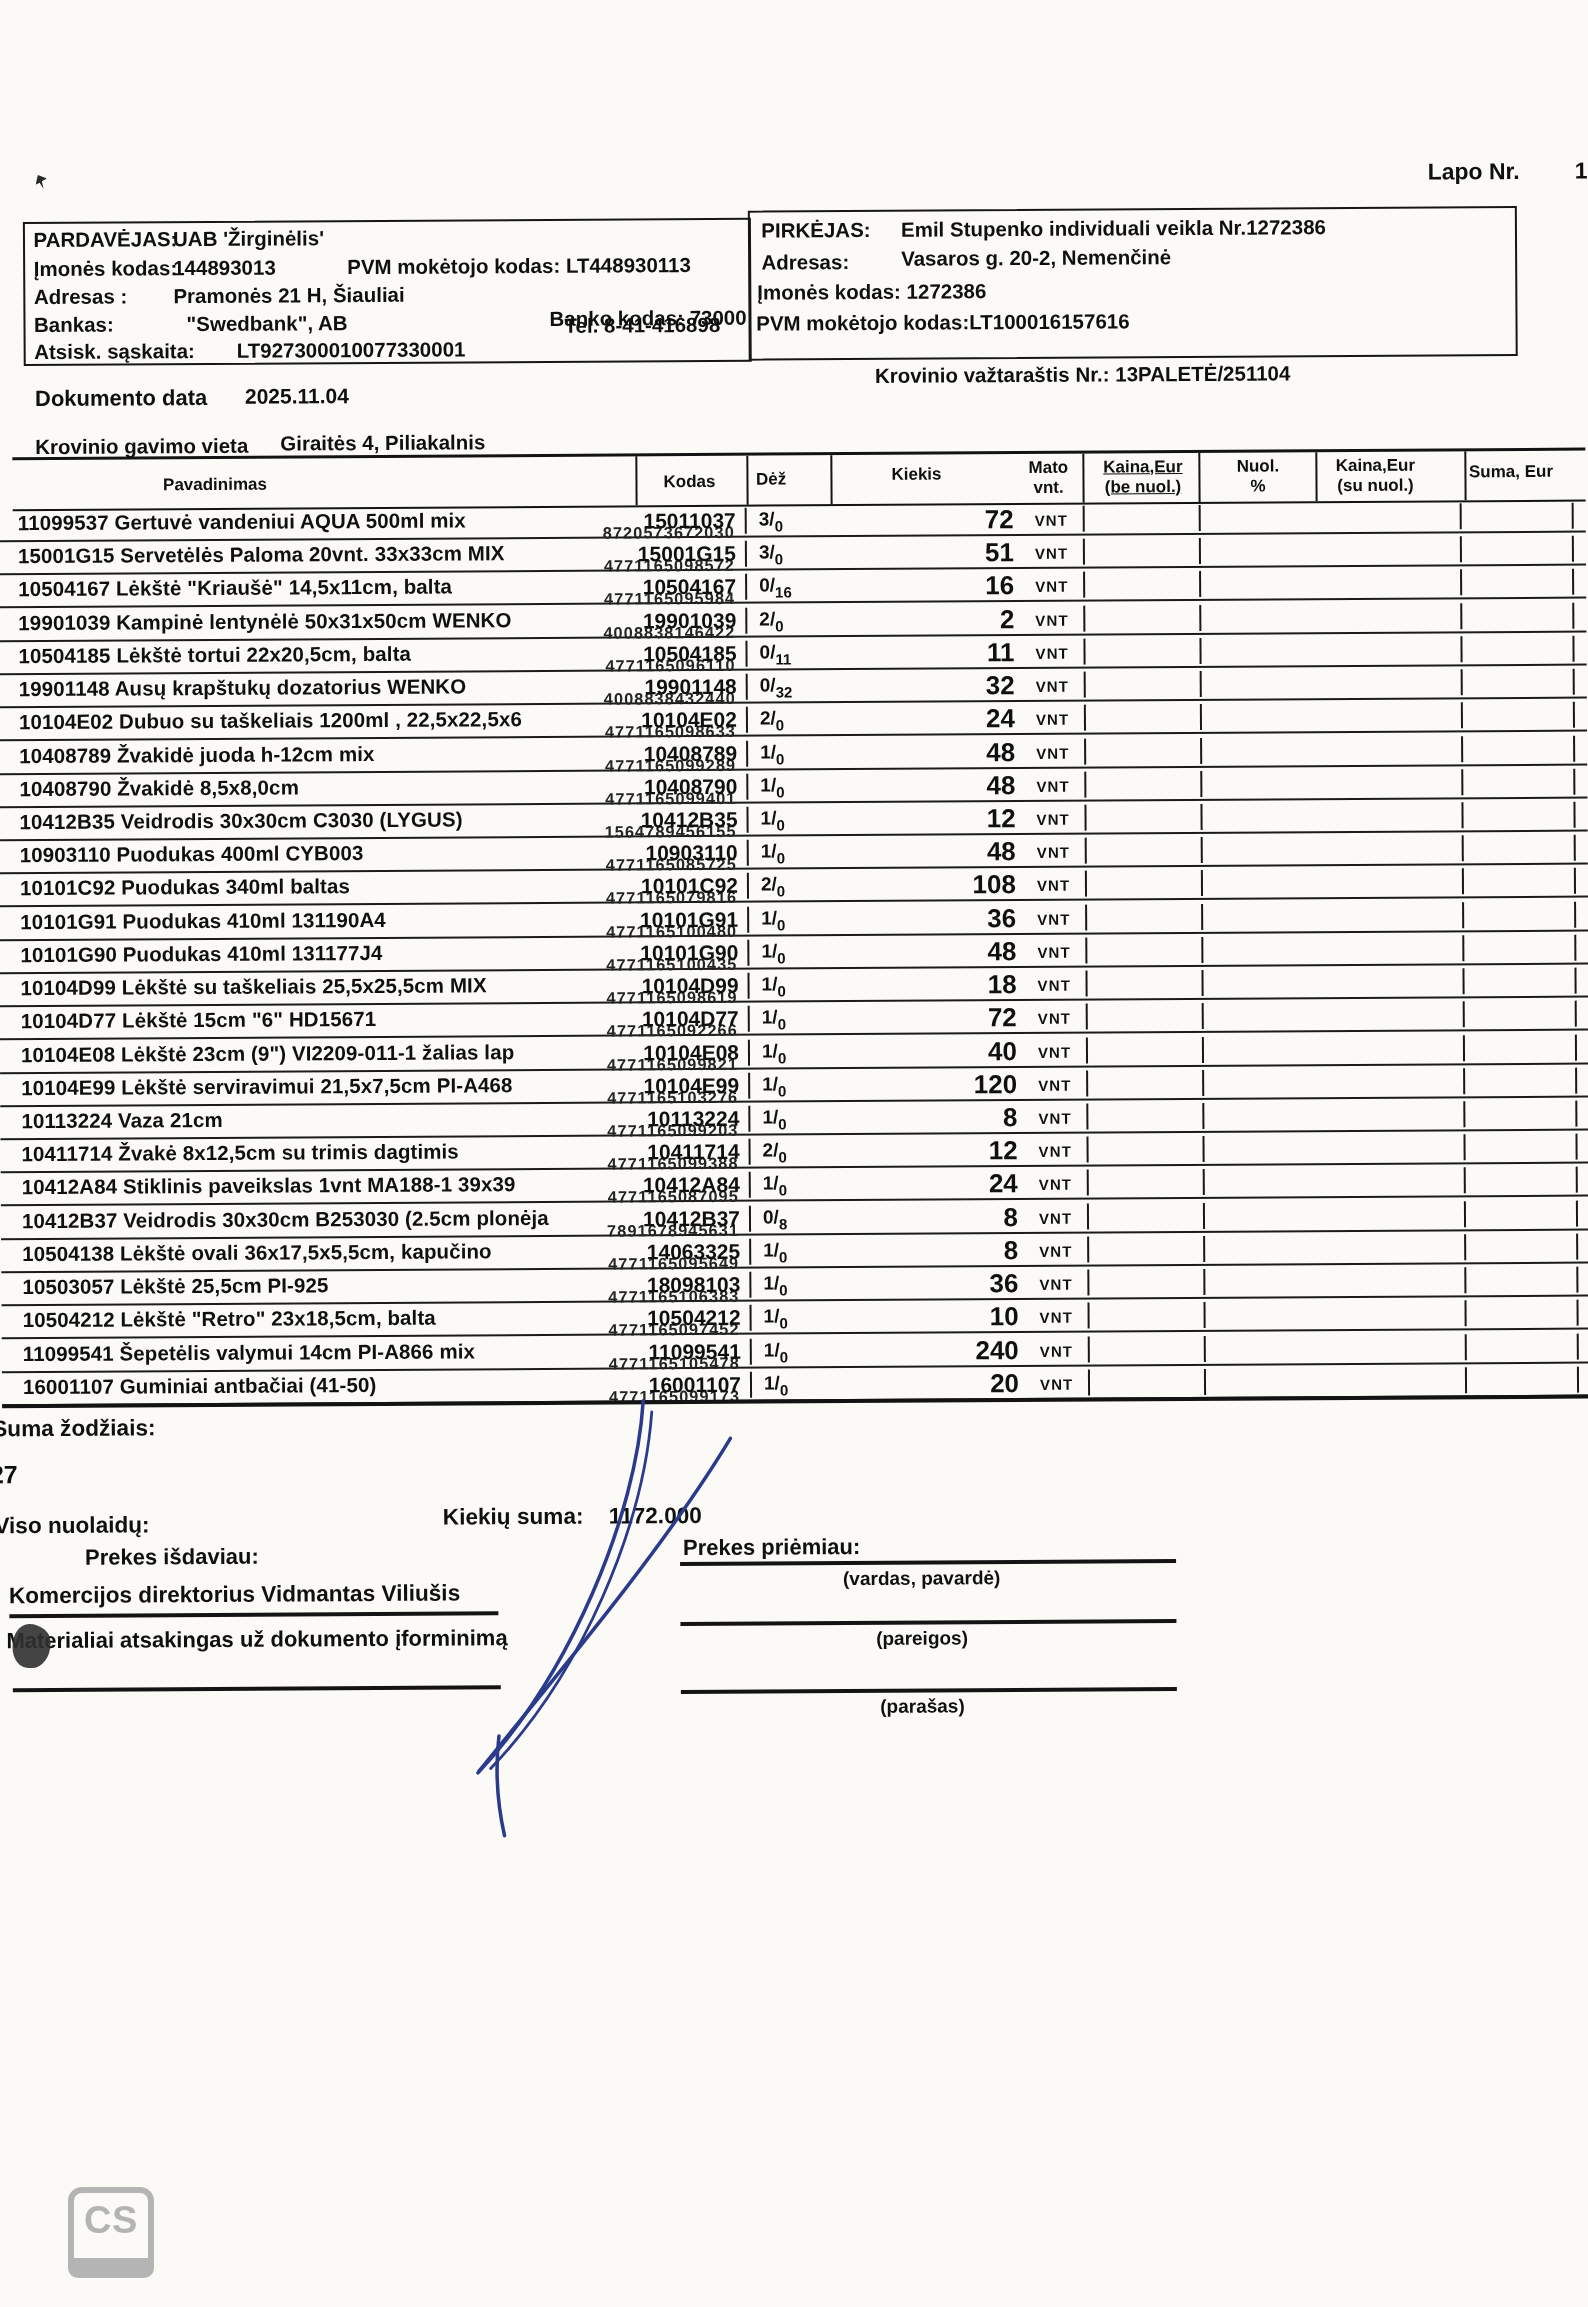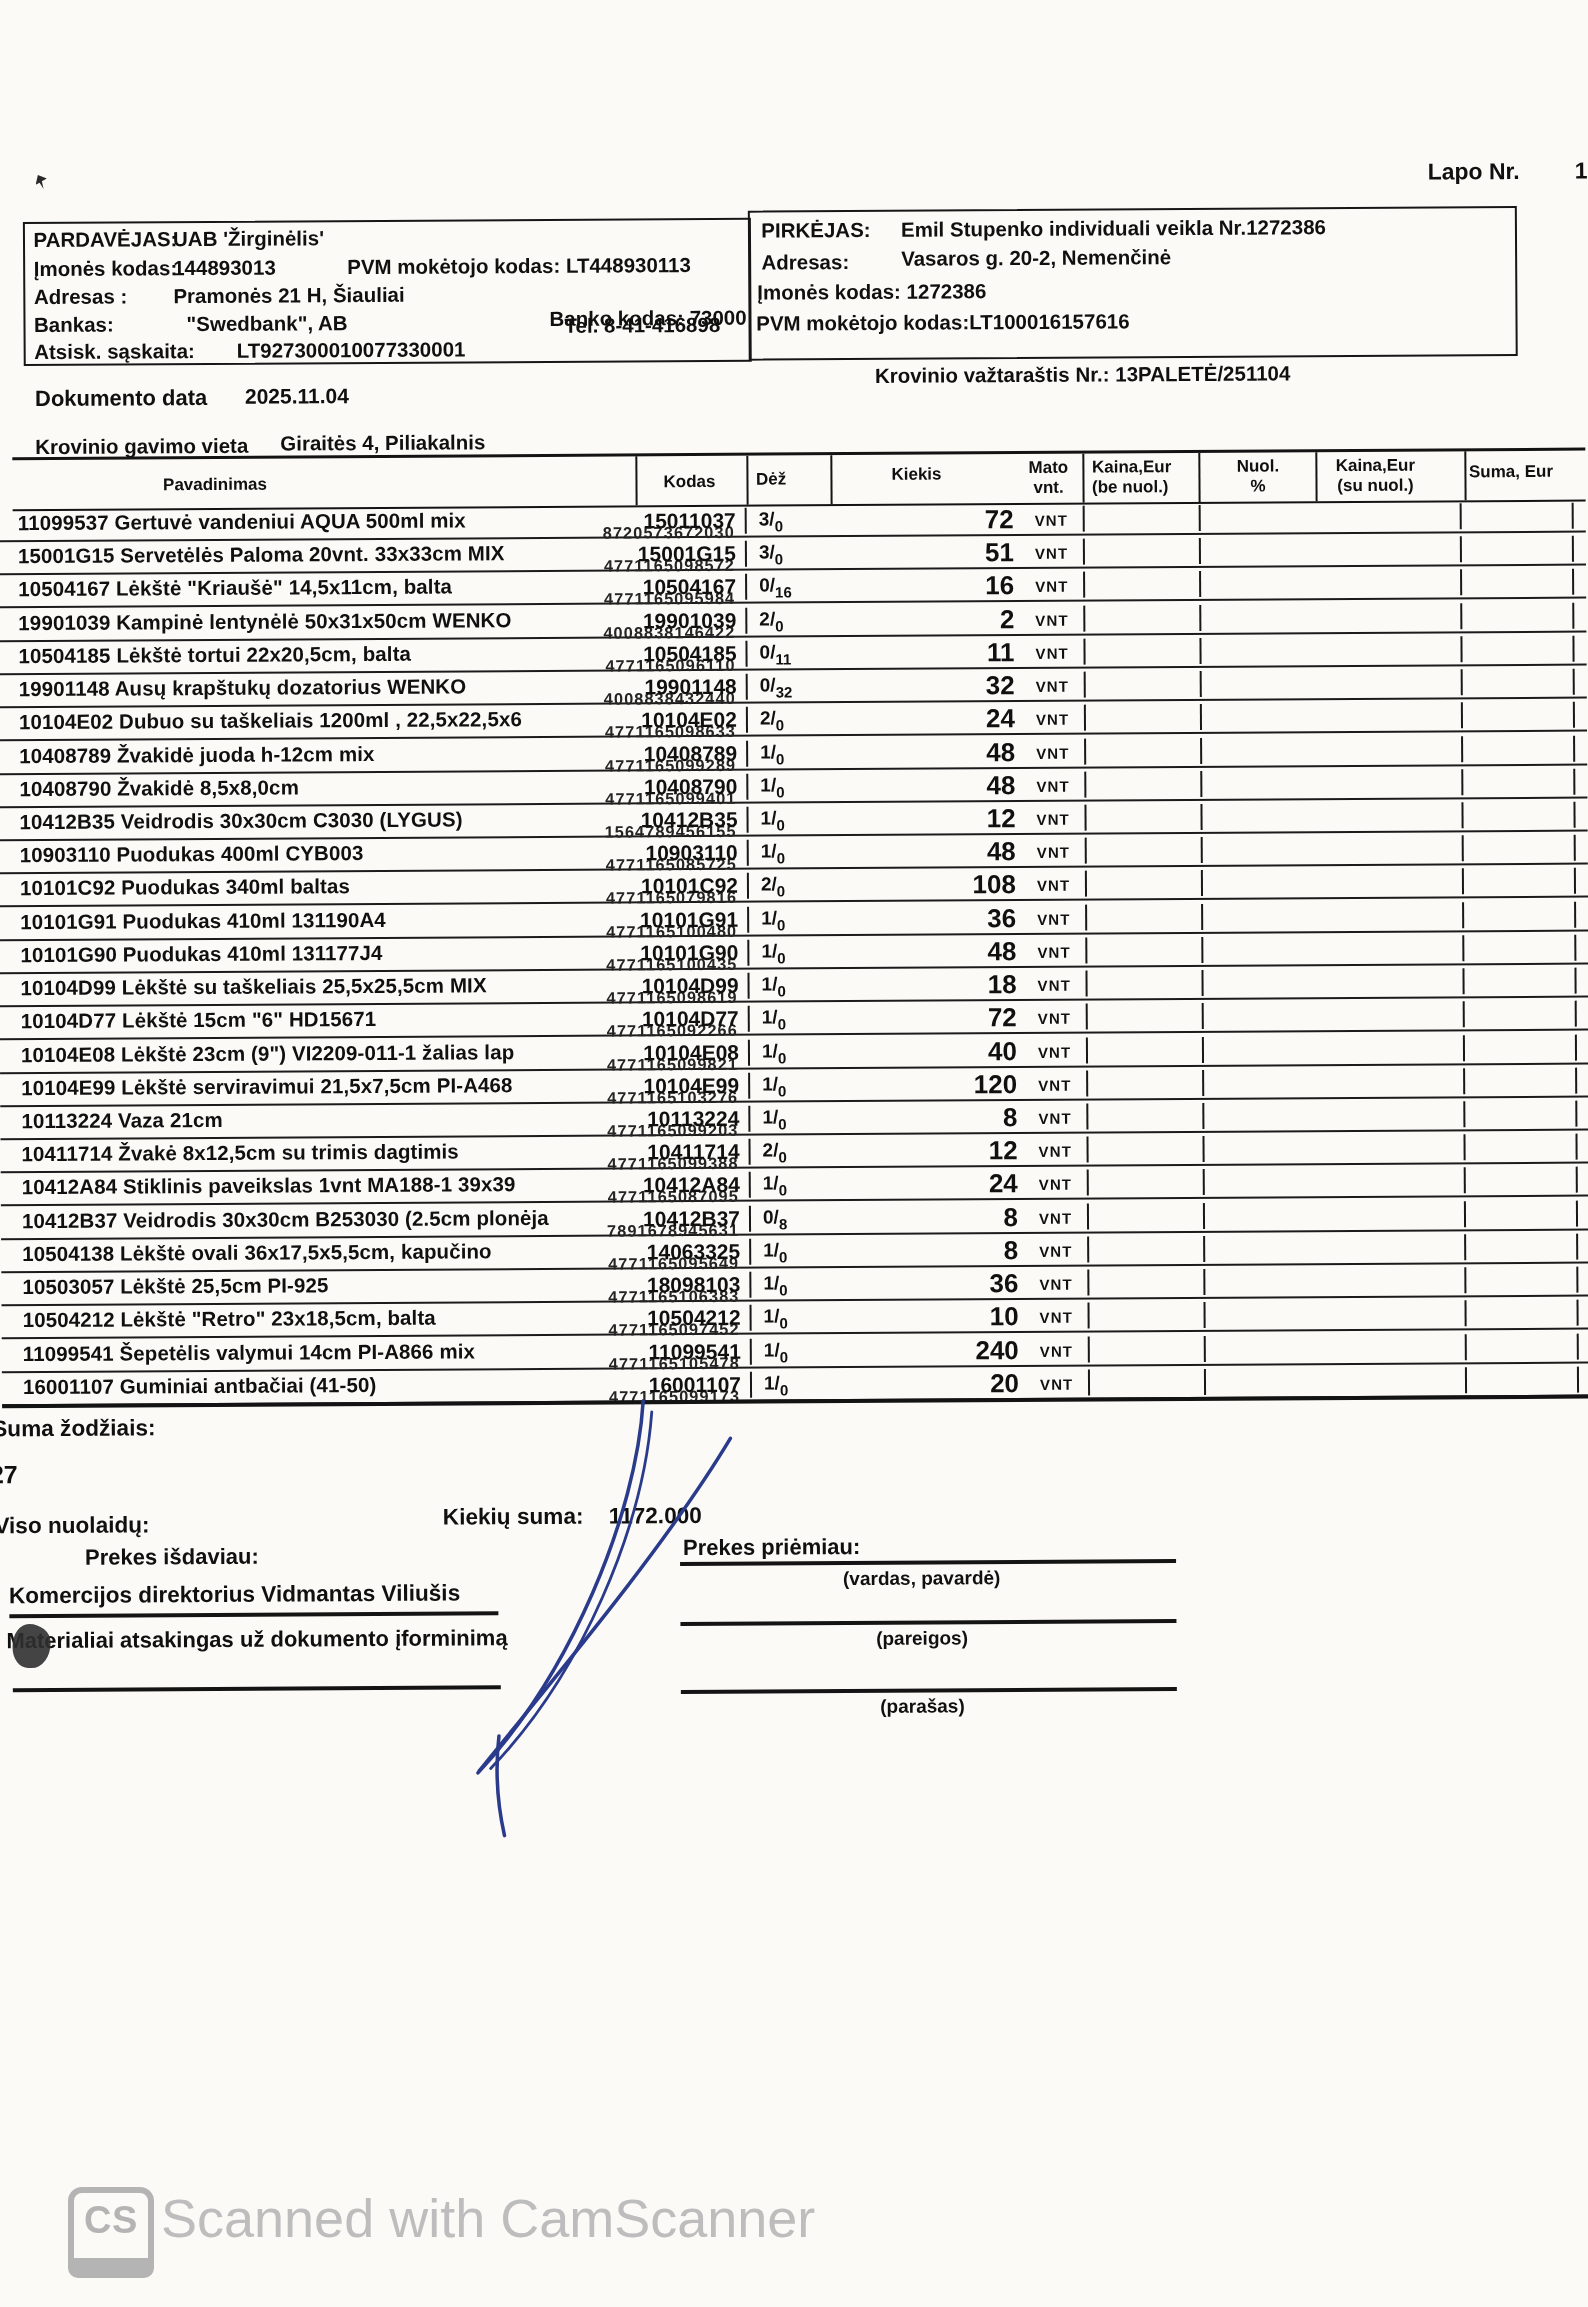--- a/index.html
+++ b/index.html
@@ -34,21 +34,21 @@
   .doc-vieta-value{left:284px;top:433px;font-size:20.5px;}
   
   .thead{position:absolute;left:15.5px;top:457px;width:1573px;height:49px;
          border-top:3.5px solid #131313;border-bottom:2.8px solid #131313;}
   .thead span{position:absolute;font-size:17px;font-weight:700;}
   .h-pav{left:90px;top:15.5px;width:226px;text-align:center;}
   .h-kod{left:621px;top:15.5px;width:113px;text-align:center;}
   .h-dez{left:744px;top:14px;}
   .h-kie{left:834px;top:10px;width:141px;text-align:center;}
   .h-mat{left:1008px;top:3.5px;width:57px;text-align:center;line-height:20.5px;white-space:normal;}
-  .h-kbe{left:1080px;top:3.5px;width:102px;line-height:20.5px;white-space:normal;}
+  .h-kbe{left:1080px;top:3.5px;width:102px;text-align:center;line-height:20.5px;white-space:normal;text-decoration:underline;}
   .h-nuo{left:1220px;top:3.5px;width:52px;text-align:center;line-height:20.5px;white-space:normal;}
   .h-ksu{left:1312px;top:3.5px;width:103px;text-align:center;line-height:20.5px;white-space:normal;}
   .h-sum{left:1457px;top:11.3px;white-space:nowrap;}
   .hv{position:absolute;top:0;width:2.1px;height:100%;background:#141414;}
   .hv1{left:623px;}.hv2{left:734px;}.hv3{left:818px;}.hv4{left:1070px;}
   .hv5{left:1186px;}.hv6{left:1303px;}.hv7{left:1452px;}
   
   .rows{position:absolute;left:0;top:509px;width:1589px;height:897px;}
   .row{position:absolute;left:0;width:1589px;height:33px;border-bottom:2.1px solid #1b1b1b;box-sizing:border-box;}
   .row span{position:absolute;white-space:nowrap;}
@@ -534,15 +534,14 @@
         <path d="M 672 2509 C 762 2398, 932 2202, 1030 2041"></path>
         <path d="M 919 2003 C 906 2166, 818 2372, 688 2506" stroke-width="4"></path>
         <path d="M 700 2460 C 694 2510, 698 2560, 707 2601"></path>
       </g>
     </svg>
   </div>
 
   <div class="abs cs-icon">
     <span>CS</span>
   </div>
-  <span class="abs cs-text">Scanned with CamScanner</span>
 </div>
 
 
 </body></html>

